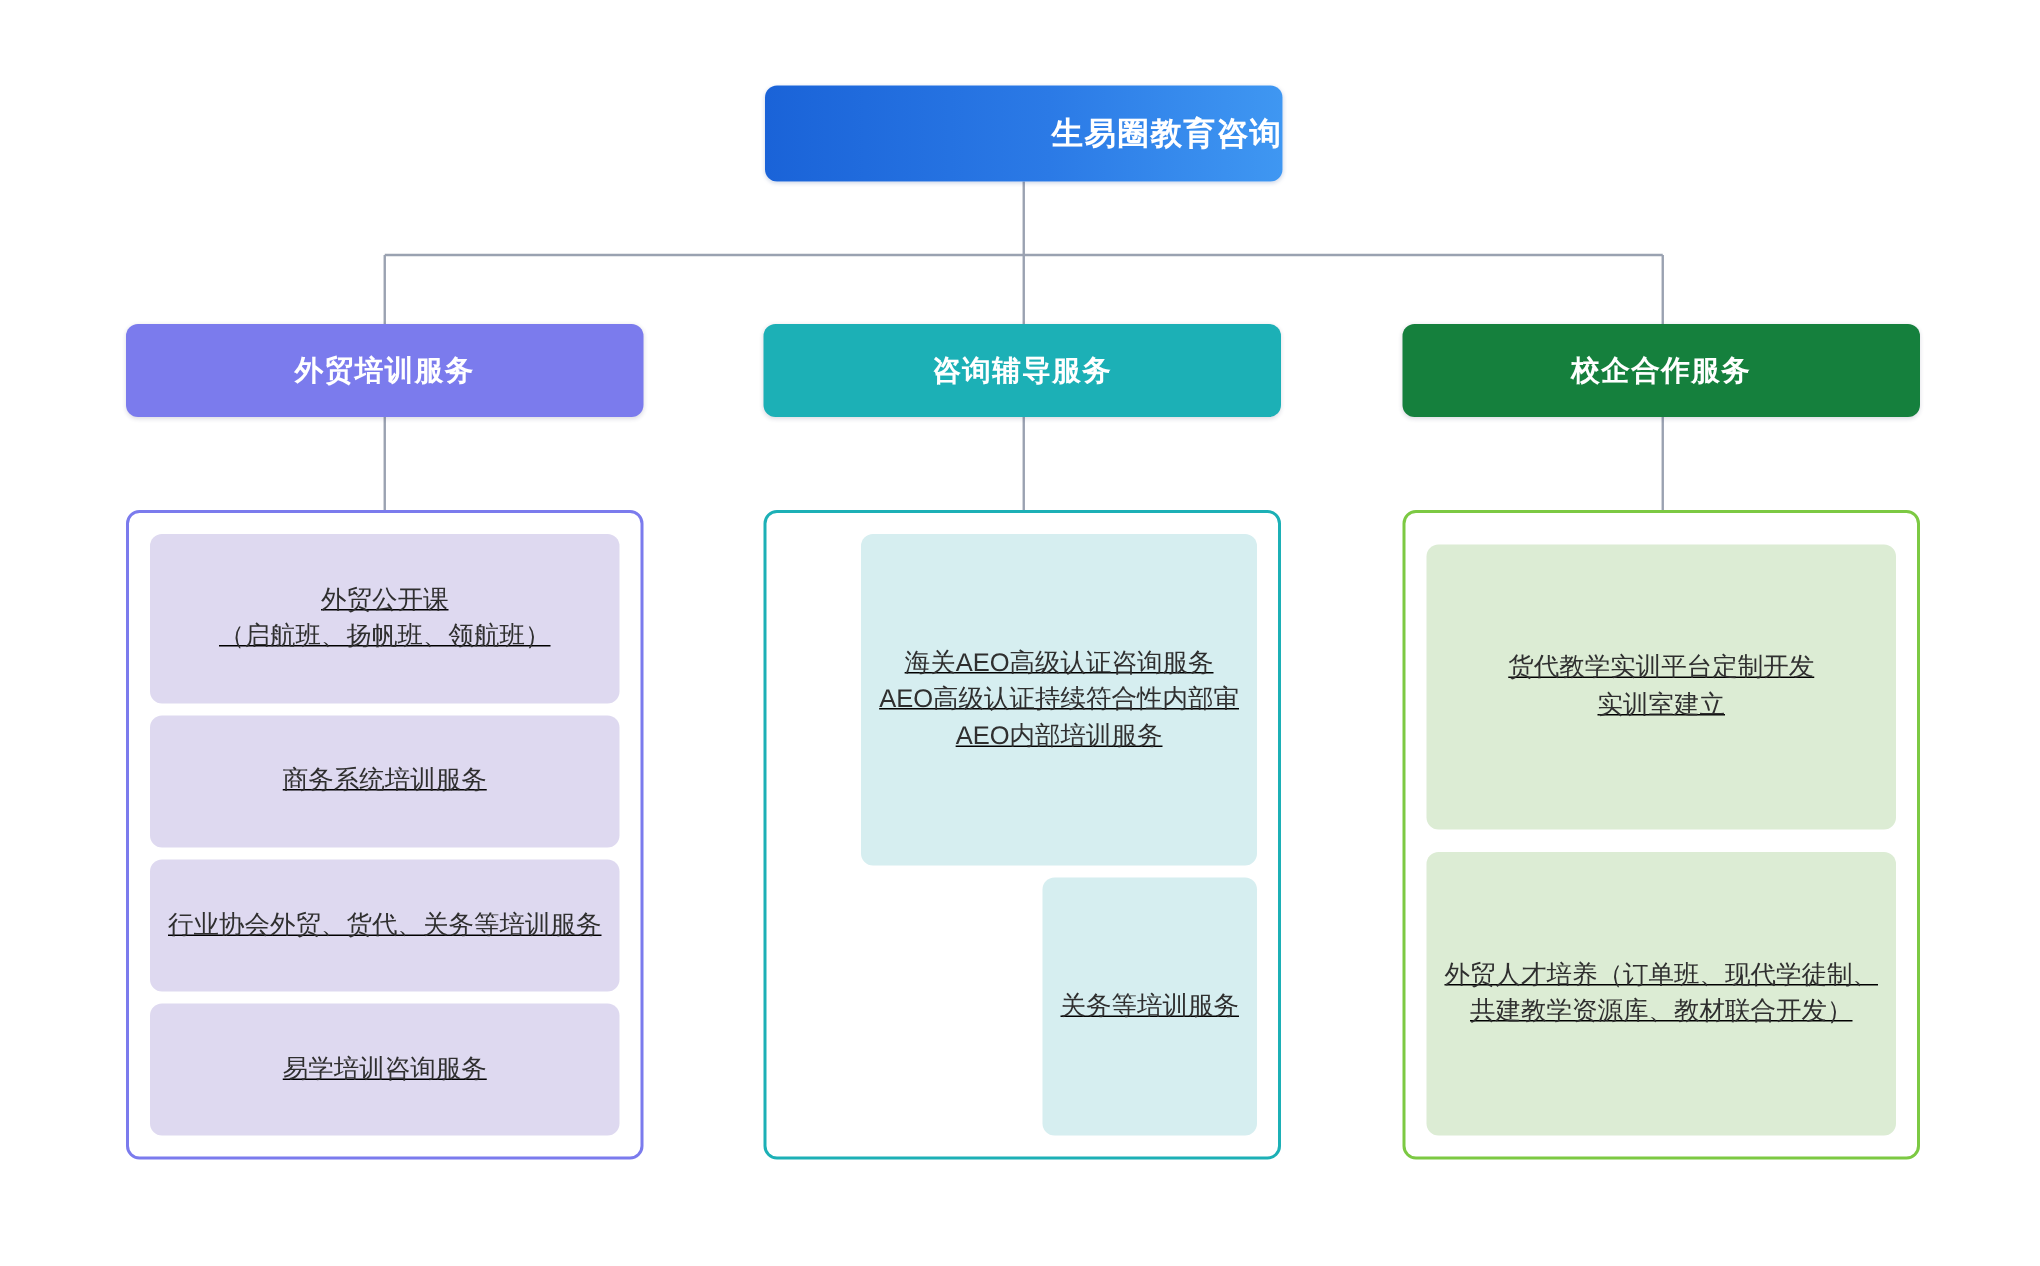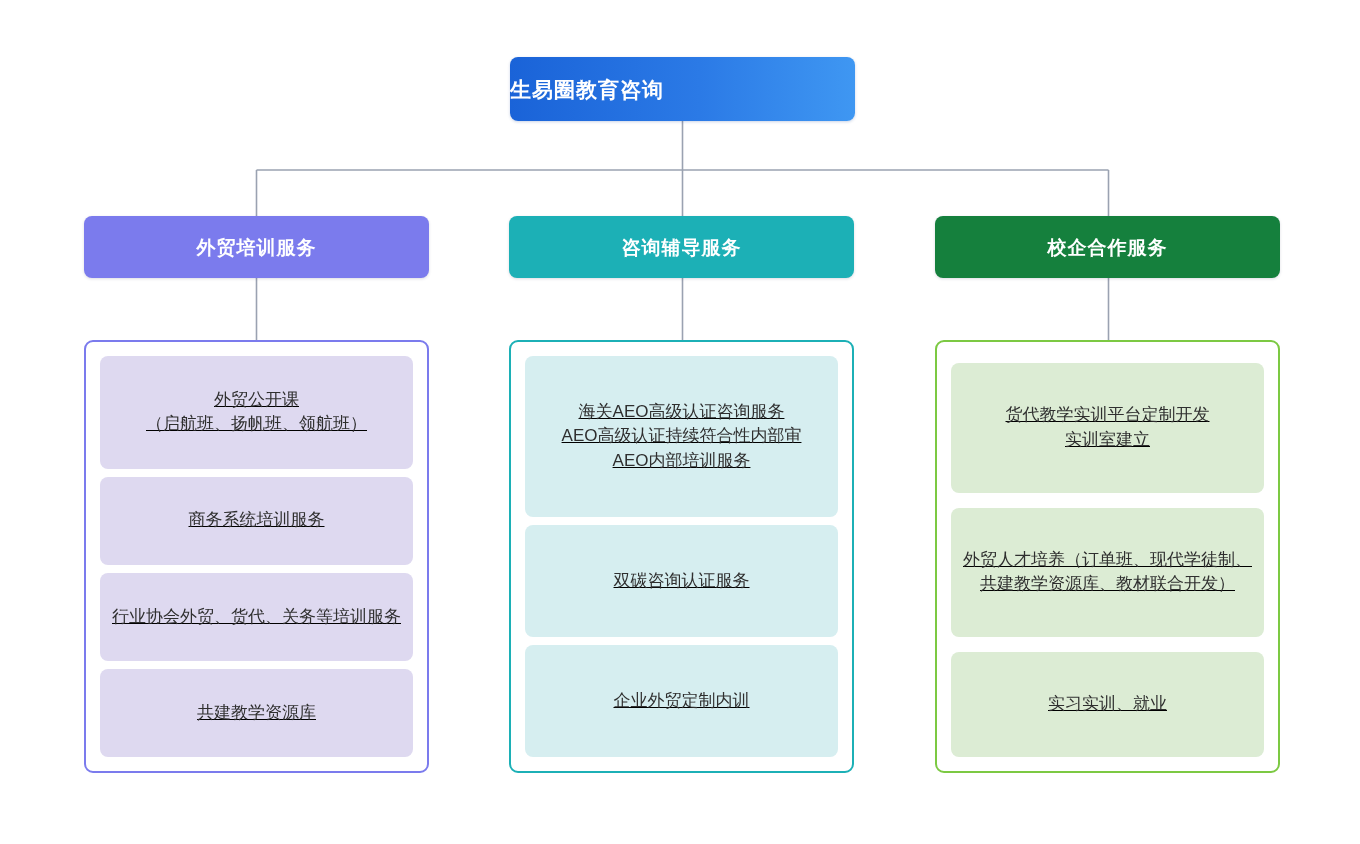--- a/index.html
+++ b/index.html
@@ -32,21 +32,21 @@
   .root-node {
     position: absolute;
     left: 510px;
     top: 57px;
     width: 345px;
     height: 64px;
     border-radius: 8px;
     background: linear-gradient(90deg, #1a63d8 0%, #2b7ae6 55%, #3f97f2 100%);
     display: flex;
     align-items: center;
-    justify-content: flex-start;
+    justify-content: flex-end;
     box-shadow: 0 1px 3px rgba(20,60,140,0.22);
   }
   .root-title {
     color: #ffffff;
     font-size: 21px;
     font-weight: bold;
     letter-spacing: 1px;
     line-height: 1;
   }
 
@@ -90,21 +90,21 @@
     border-radius: 9px;
     border: 2px solid #7b7bed;
     background: #ffffff;
     padding: 10px 14px;
     display: flex;
     flex-direction: column;
     justify-content: space-between;
     text-decoration: underline;
   }
   .col-1 .items-box { border-color: #7b7bed; }
-  .col-2 .items-box { border-color: #1cb0b6; }
+  .col-2 .items-box { border-color: #1cb0b6; align-items: flex-end; }
   .col-3 .items-box { border-color: #7cc943; }
 
   .item {
     border-radius: 8px;
     display: flex;
     align-items: center;
     justify-content: center;
     text-align: center;
     padding: 8px 12px;
     flex: 1 1 auto;
@@ -154,55 +154,49 @@
         <span class="item-text">外贸公开课
 （启航班、扬帆班、领航班）</span>
       </div>
       <div class="item">
         <span class="item-text">商务系统培训服务</span>
       </div>
       <div class="item">
         <span class="item-text">行业协会外贸、货代、关务等培训服务</span>
       </div>
       <div class="item">
-        <span class="item-text">共建教学资源库</span>
+        <span class="item-text">易学培训咨询服务</span>
       </div>
     </div>
   </div>
 
   <div class="column col-2">
     <div class="cat-header">
       <span class="cat-header-title">咨询辅导服务</span>
     </div>
     <div class="items-box">
       <div class="item">
         <span class="item-text">海关AEO高级认证咨询服务
 AEO高级认证持续符合性内部审
 AEO内部培训服务</span>
       </div>
       <div class="item">
-        <span class="item-text">双碳咨询认证服务</span>
-      </div>
-      <div class="item">
-        <span class="item-text">企业外贸定制内训</span>
+        <span class="item-text">关务等培训服务</span>
       </div>
     </div>
   </div>
 
   <div class="column col-3">
     <div class="cat-header">
       <span class="cat-header-title">校企合作服务</span>
     </div>
     <div class="items-box">
       <div class="item">
         <span class="item-text">货代教学实训平台定制开发
 实训室建立</span>
       </div>
       <div class="item">
         <span class="item-text">外贸人才培养（订单班、现代学徒制、共建教学资源库、教材联合开发）</span>
       </div>
-      <div class="item">
-        <span class="item-text">实习实训、就业</span>
-      </div>
     </div>
   </div>
 
 </div>
 
 </body></html>

